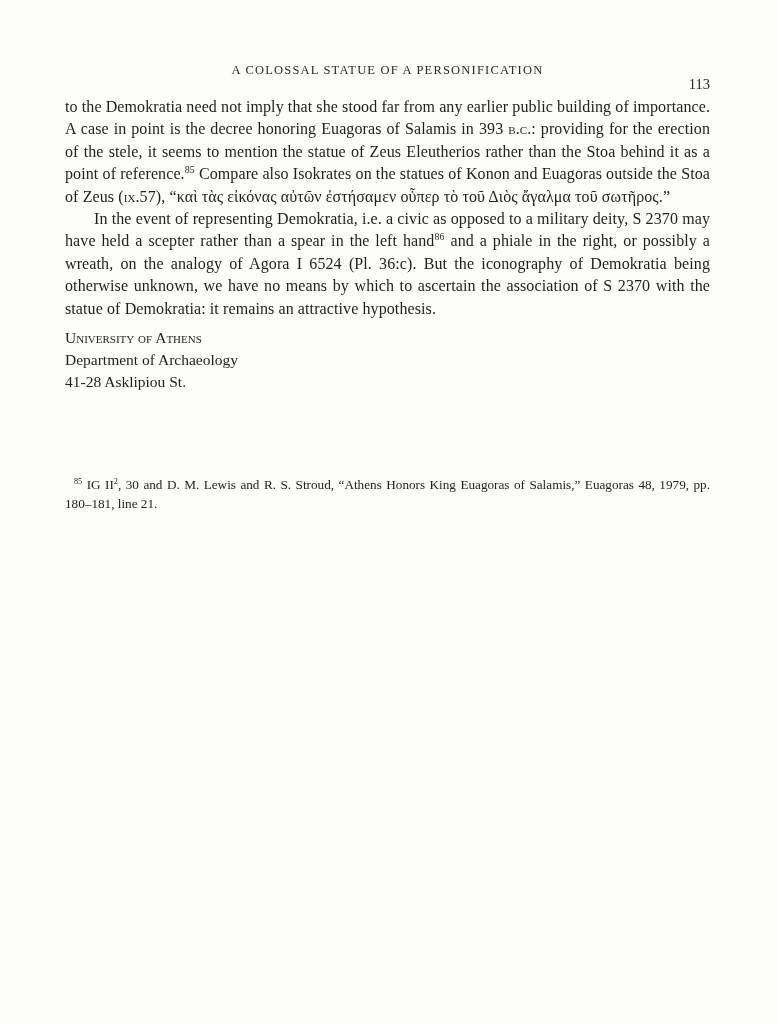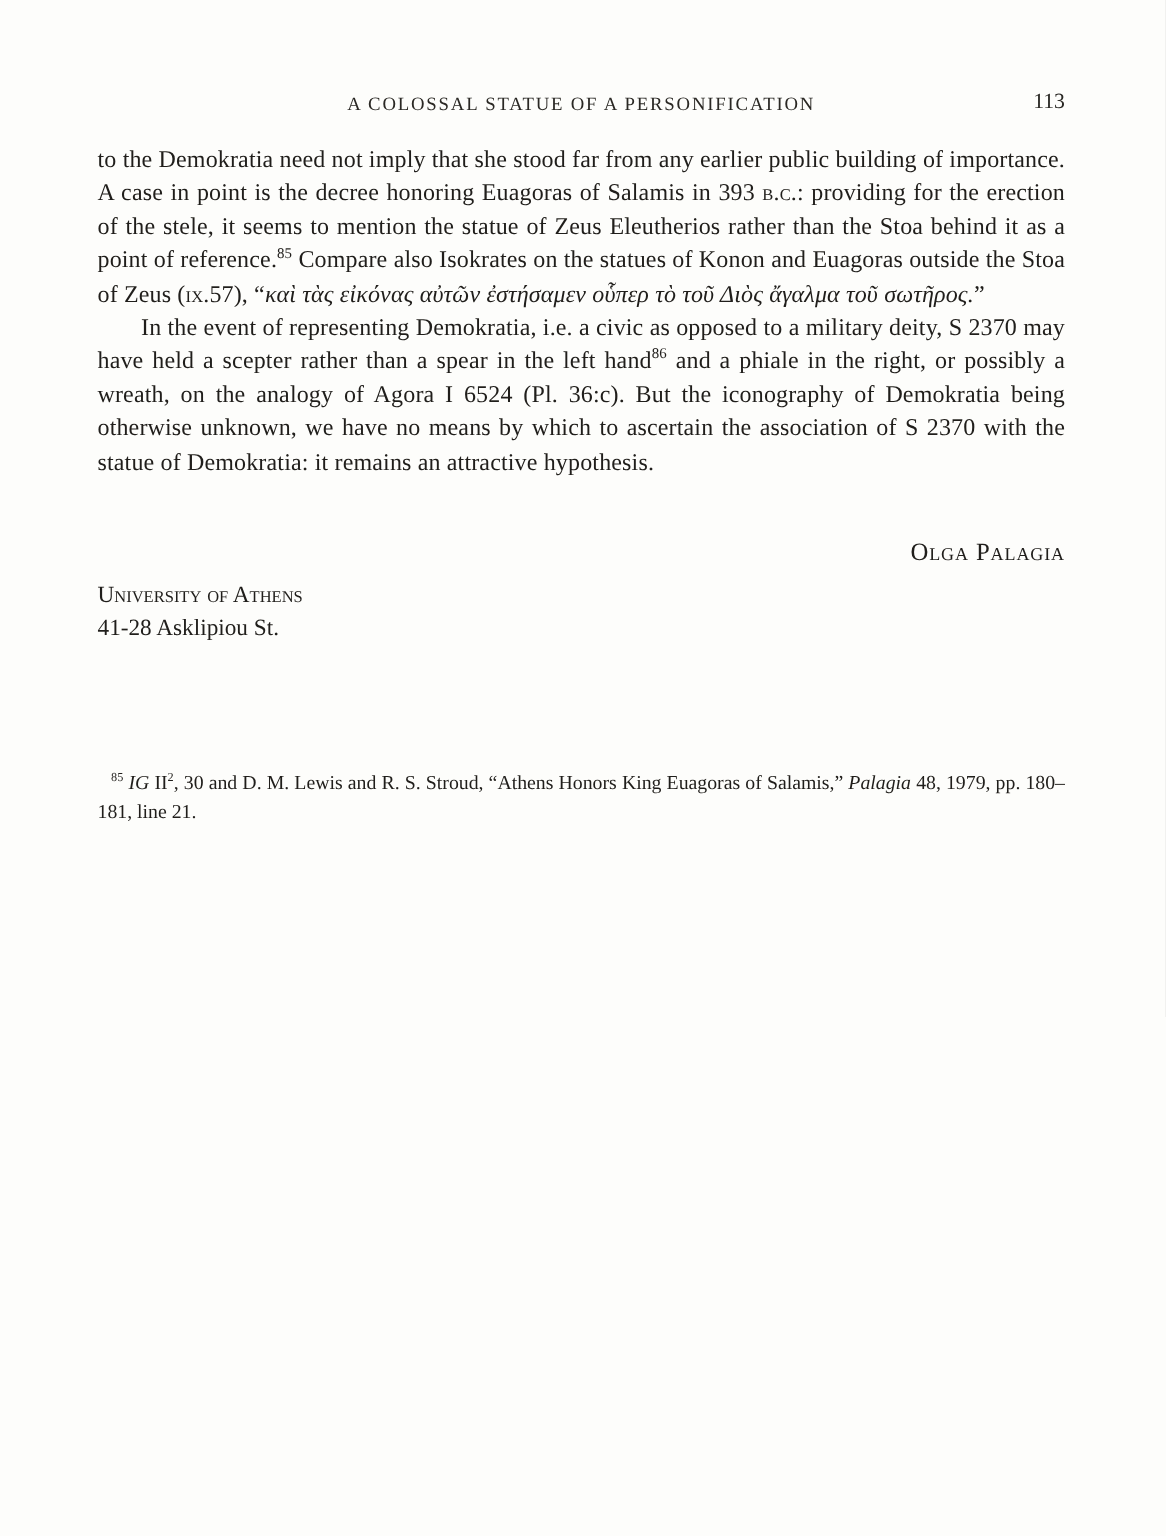--- a/index.html
+++ b/index.html
@@ -30,37 +30,37 @@
   .header-title {
     display: inline-block;
     font-size: 12.5px;
     font-weight: normal;
     letter-spacing: 1.2px;
     color: #2a2824;
   }
   .page-number {
     position: absolute;
     right: 0;
-    top: 0;
+    top: 16px;
     font-size: 14.5px;
     color: #2a2824;
   }
 
   
   .body-text {
     font-size: 16px;
     line-height: 22.4px;
   }
   .para {
     text-align: justify;
     letter-spacing: 0.1px;
   }
   .para.indent { text-indent: 29px; }
 
-  .italic { font-style: italic; }
+  .italic { }
   .smallcaps { font-variant: small-caps; }
   sup {
     font-size: 0.62em;
     vertical-align: super;
     line-height: 0;
   }
 
   
   .signature {
     margin-top: 37px;
@@ -98,27 +98,25 @@
     <span class="page-number">113</span>
   </header>
 
   <main class="body-text">
 
     <div>
         <p class="para"><span>to the Demokratia need not imply that she stood far from any earlier public building of importance. A case in point is the decree honoring Euagoras of Salamis in 393 </span><span class="smallcaps">b.c.</span><span>: providing for the erection of the stele, it seems to mention the statue of Zeus Eleutherios rather than the Stoa behind it as a point of reference.</span><sup>85</sup><span> Compare also Isokrates on the statues of Konon and Euagoras outside the Stoa of Zeus (</span><span class="smallcaps">ix</span><span>.57), “</span><span class="italic">καὶ τὰς εἰκόνας αὐτῶν ἐστήσαμεν οὗπερ τὸ τοῦ Διὸς ἄγαλμα τοῦ σωτῆρος.</span><span>”</span></p>
         <p class="para indent"><span>In the event of representing Demokratia, i.e. a civic as opposed to a military deity, S 2370 may have held a scepter rather than a spear in the left hand</span><sup>86</sup><span> and a phiale in the right, or possibly a wreath, on the analogy of Agora I 6524 (Pl. 36:c). But the iconography of Demokratia being otherwise unknown, we have no means by which to ascertain the association of S 2370 with the statue of Demokratia: it remains an attractive hypothesis.</span></p>
       </div>
 
-    <p class="signature">
-      <span class="smallcaps">Olga Palagia</span>
-    </p>
 
     <div class="affiliation">
       <p class="aff-line smallcaps">University of Athens</p>
+      <p class="aff-line">Department of Archaeology</p>
       <p class="aff-line">41-28 Asklipiou St.</p>
     </div>
 
     <div class="footnotes">
-        <p class="footnote"><sup>85</sup><span> </span><span class="italic">IG</span><span> II</span><sup>2</sup><span>, 30 and D. M. Lewis and R. S. Stroud, “Athens Honors King Euagoras of Salamis,” </span><span class="italic">Palagia</span><span> 48, 1979, pp. 180–181, line 21.</span></p>
+        <p class="footnote"><sup>85</sup><span> </span><span class="italic">IG</span><span> II</span><sup>2</sup><span>, 30 and D. M. Lewis and R. S. Stroud, “Athens Honors King Euagoras of Salamis,” </span><span class="italic">Euagoras</span><span> 48, 1979, pp. 180–181, line 21.</span></p>
       </div>
 
   </main>
 </div>
 
 </body></html>

